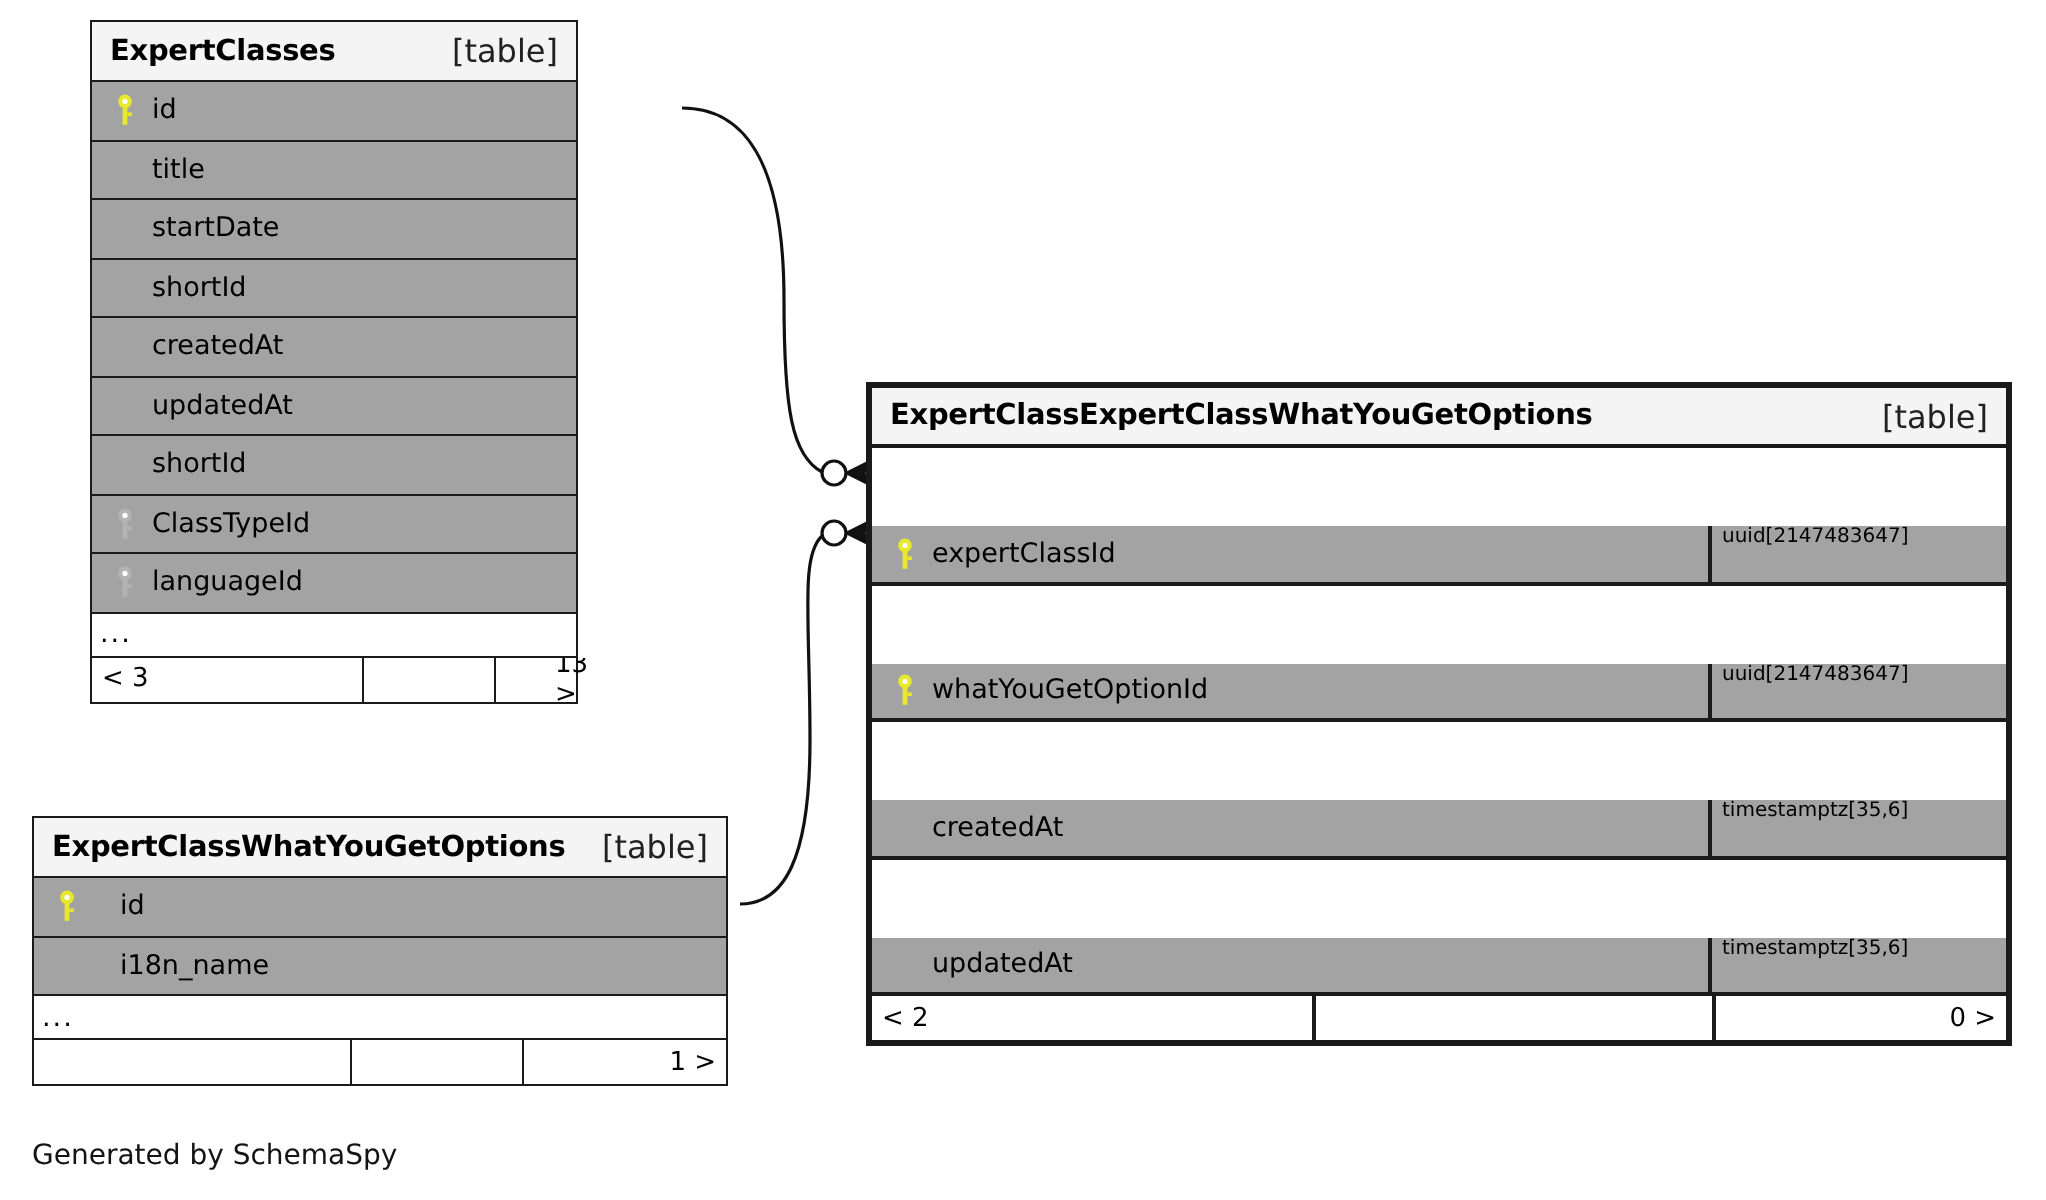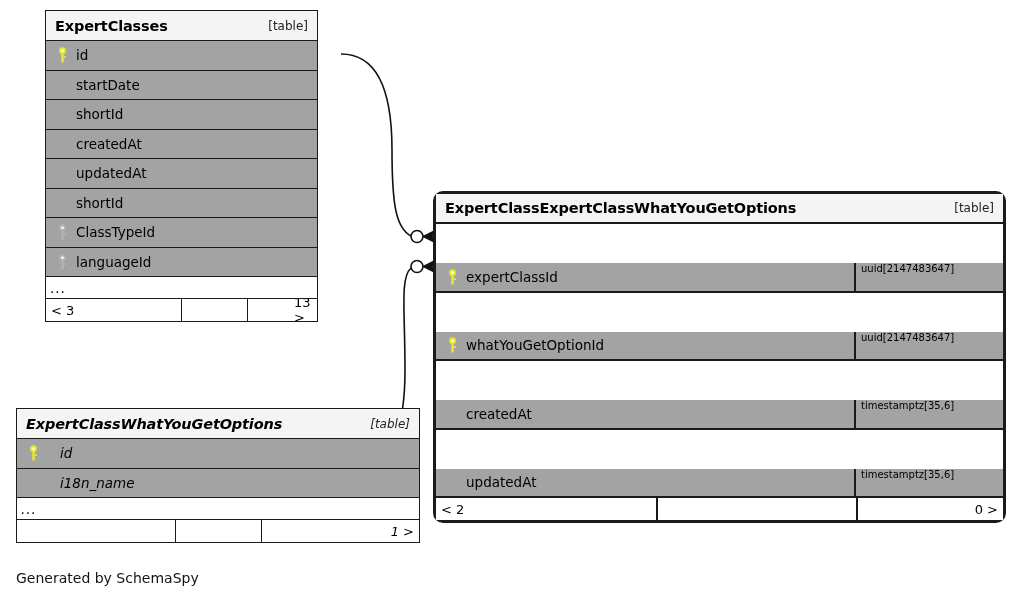--- a/index.html
+++ b/index.html
@@ -32,21 +32,20 @@
 
   .er-table {
     position: absolute;
     background: #ffffff;
     border: 1px solid #1a1a1a;
     box-sizing: border-box;
     z-index: 2;
   }
   .er-table.focal {
     border-width: 3px;
-    border-radius: 10px;
   }
 
   .table-header {
     display: flex;
     align-items: center;
     justify-content: space-between;
     background: #f4f4f4;
     border-bottom: 1px solid #1a1a1a;
     box-sizing: border-box;
     padding: 0 9px;
@@ -55,21 +54,21 @@
   .focal .table-header {
     border-bottom-width: 2px;
   }
   .table-title {
     font-size: 14.5px;
     font-weight: bold;
     letter-spacing: -0.15px;
     white-space: nowrap;
   }
   .table-kind {
-    font-size: 12px;
+    font-size: 16px;
     color: #222;
     white-space: nowrap;
   }
 
   .col-row {
     display: flex;
     align-items: stretch;
     border-bottom: 1px solid #1a1a1a;
     box-sizing: border-box;
     height: 29.5px;
@@ -169,37 +168,43 @@
     <g>
       <circle cx="417" cy="236.5" r="6" fill="#ffffff" stroke="#111111" stroke-width="1.6"></circle>
       <path d="M 423,236.5 L 436,230 L 432,236.5 L 436,243 Z" fill="#111111" stroke="#111111" stroke-width="1.2" stroke-linejoin="round"></path>
     </g>
     <g>
       <circle cx="417" cy="266.5" r="6" fill="#ffffff" stroke="#111111" stroke-width="1.6"></circle>
       <path d="M 423,266.5 L 436,260 L 432,266.5 L 436,273 Z" fill="#111111" stroke="#111111" stroke-width="1.2" stroke-linejoin="round"></path>
     </g>
   </svg>
 
-  <div class="er-table" id="tbl-expert-classes" style="left:45px; top:10px; width:273px;">
+  <div class="er-table" id="tbl-expert-classes" style="left:45px; top:10px; width:244px;">
     <div class="table-header">
       <span class="table-title">ExpertClasses</span>
       <span class="table-kind">[table]</span>
     </div>
     <div>
       <div class="col-row">
         <div class="col-name-cell">
           <span class="key-slot">
             <svg class="key-icon" width="9" height="16" viewBox="0 0 9 16">
                 <circle cx="4.5" cy="3.7" r="3.4" fill="#e8e82e"></circle>
                 <circle cx="4.5" cy="3.7" r="1.3" fill="#ffffff"></circle>
                 <rect x="3.3" y="6.4" width="2.4" height="9" fill="#e8e82e"></rect>
                 <rect x="5.7" y="9.2" width="2.2" height="1.8" fill="#e8e82e"></rect>
               </svg>
           </span>
           <span class="col-label">id</span>
+        </div>
+      </div>
+      <div class="col-row">
+        <div class="col-name-cell">
+          <span class="key-slot"></span>
+          <span class="col-label">title</span>
         </div>
       </div>
       <div class="col-row">
         <div class="col-name-cell">
           <span class="key-slot"></span>
           <span class="col-label">startDate</span>
         </div>
       </div>
       <div class="col-row">
         <div class="col-name-cell">
@@ -309,21 +314,21 @@
         <div class="col-type-cell" style="flex:0 0 149px;">timestamptz[35,6]</div>
       </div>
     </div>
     <div class="footer-row">
       <div class="footer-cell left" style="flex:0 0 220px;">&lt; 2</div>
       <div class="footer-cell mid" style="flex:0 0 200px;"></div>
       <div class="footer-cell right" style="flex:1 1 auto;">0 &gt;</div>
     </div>
   </div>
 
-  <div class="er-table" id="tbl-options" style="left:16px; top:408px; width:404px;font-style:italic;">
+  <div class="er-table" id="tbl-options" style="left:16px; top:408px; width:348px;">
     <div class="table-header">
       <span class="table-title">ExpertClassWhatYouGetOptions</span>
       <span class="table-kind">[table]</span>
     </div>
     <div>
       <div class="col-row">
         <div class="col-name-cell">
           <span class="key-slot">
             <svg class="key-icon" width="9" height="16" viewBox="0 0 9 16">
                 <circle cx="4.5" cy="3.7" r="3.4" fill="#e8e82e"></circle>

